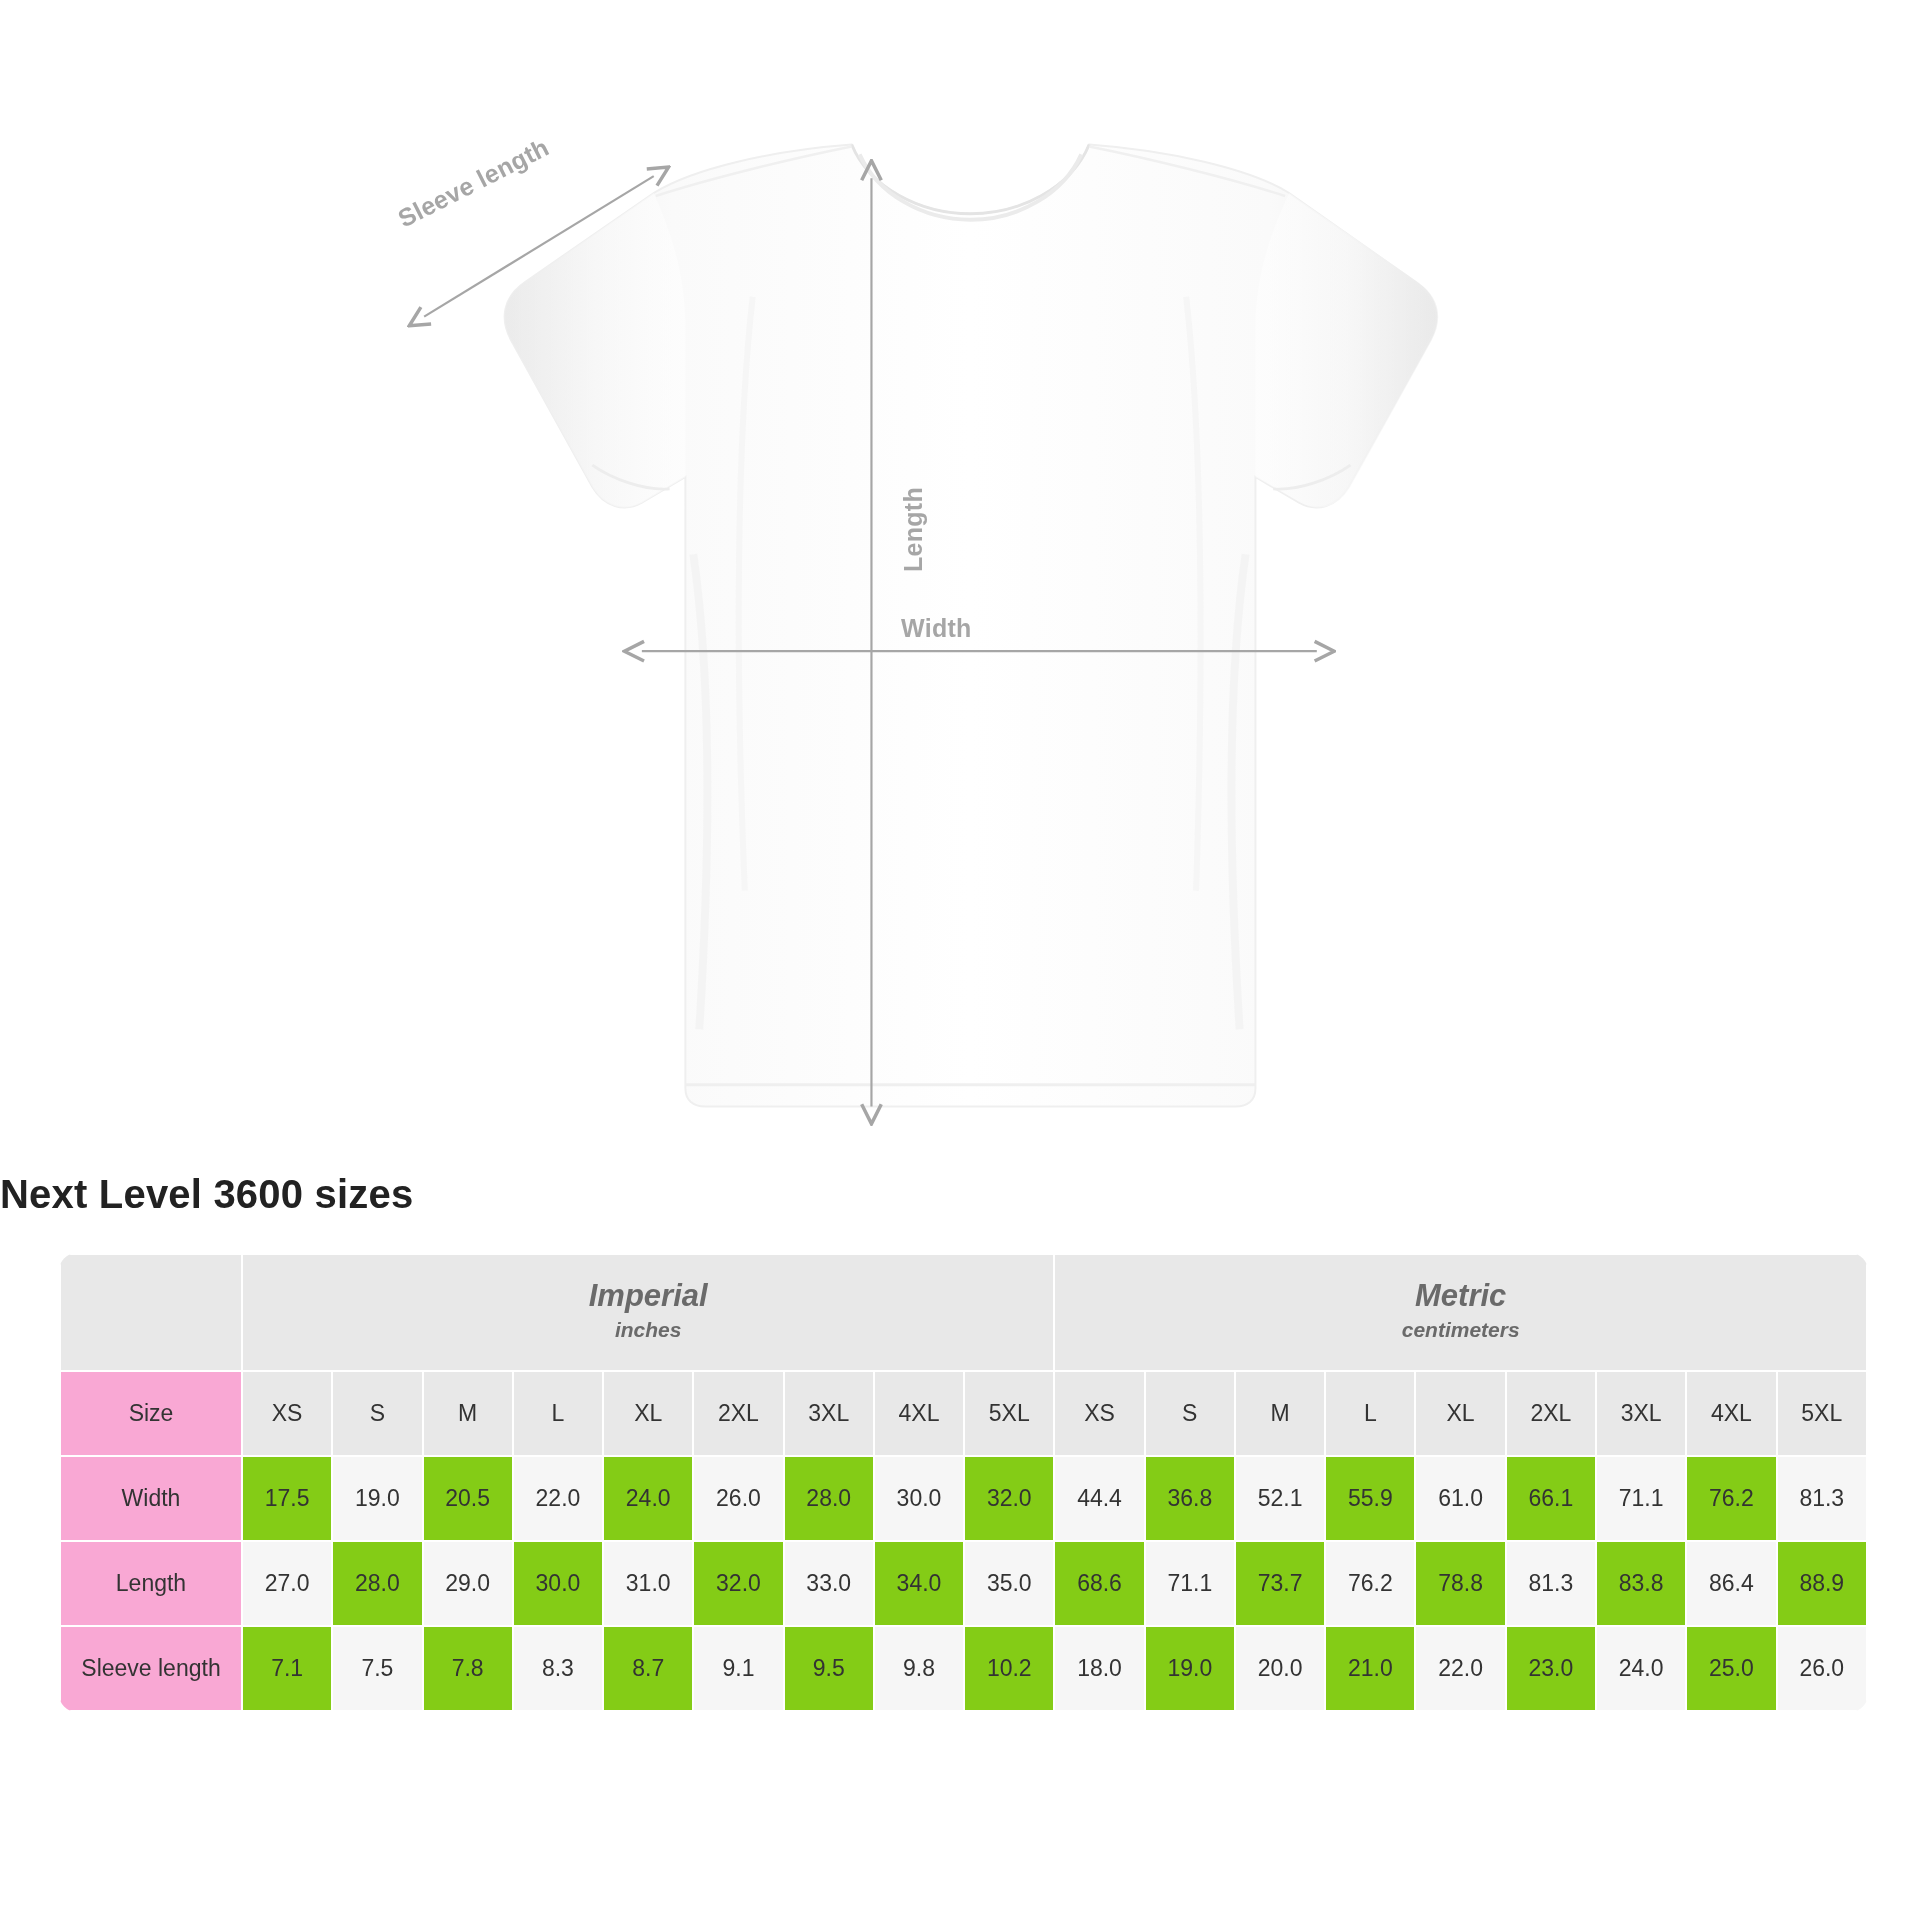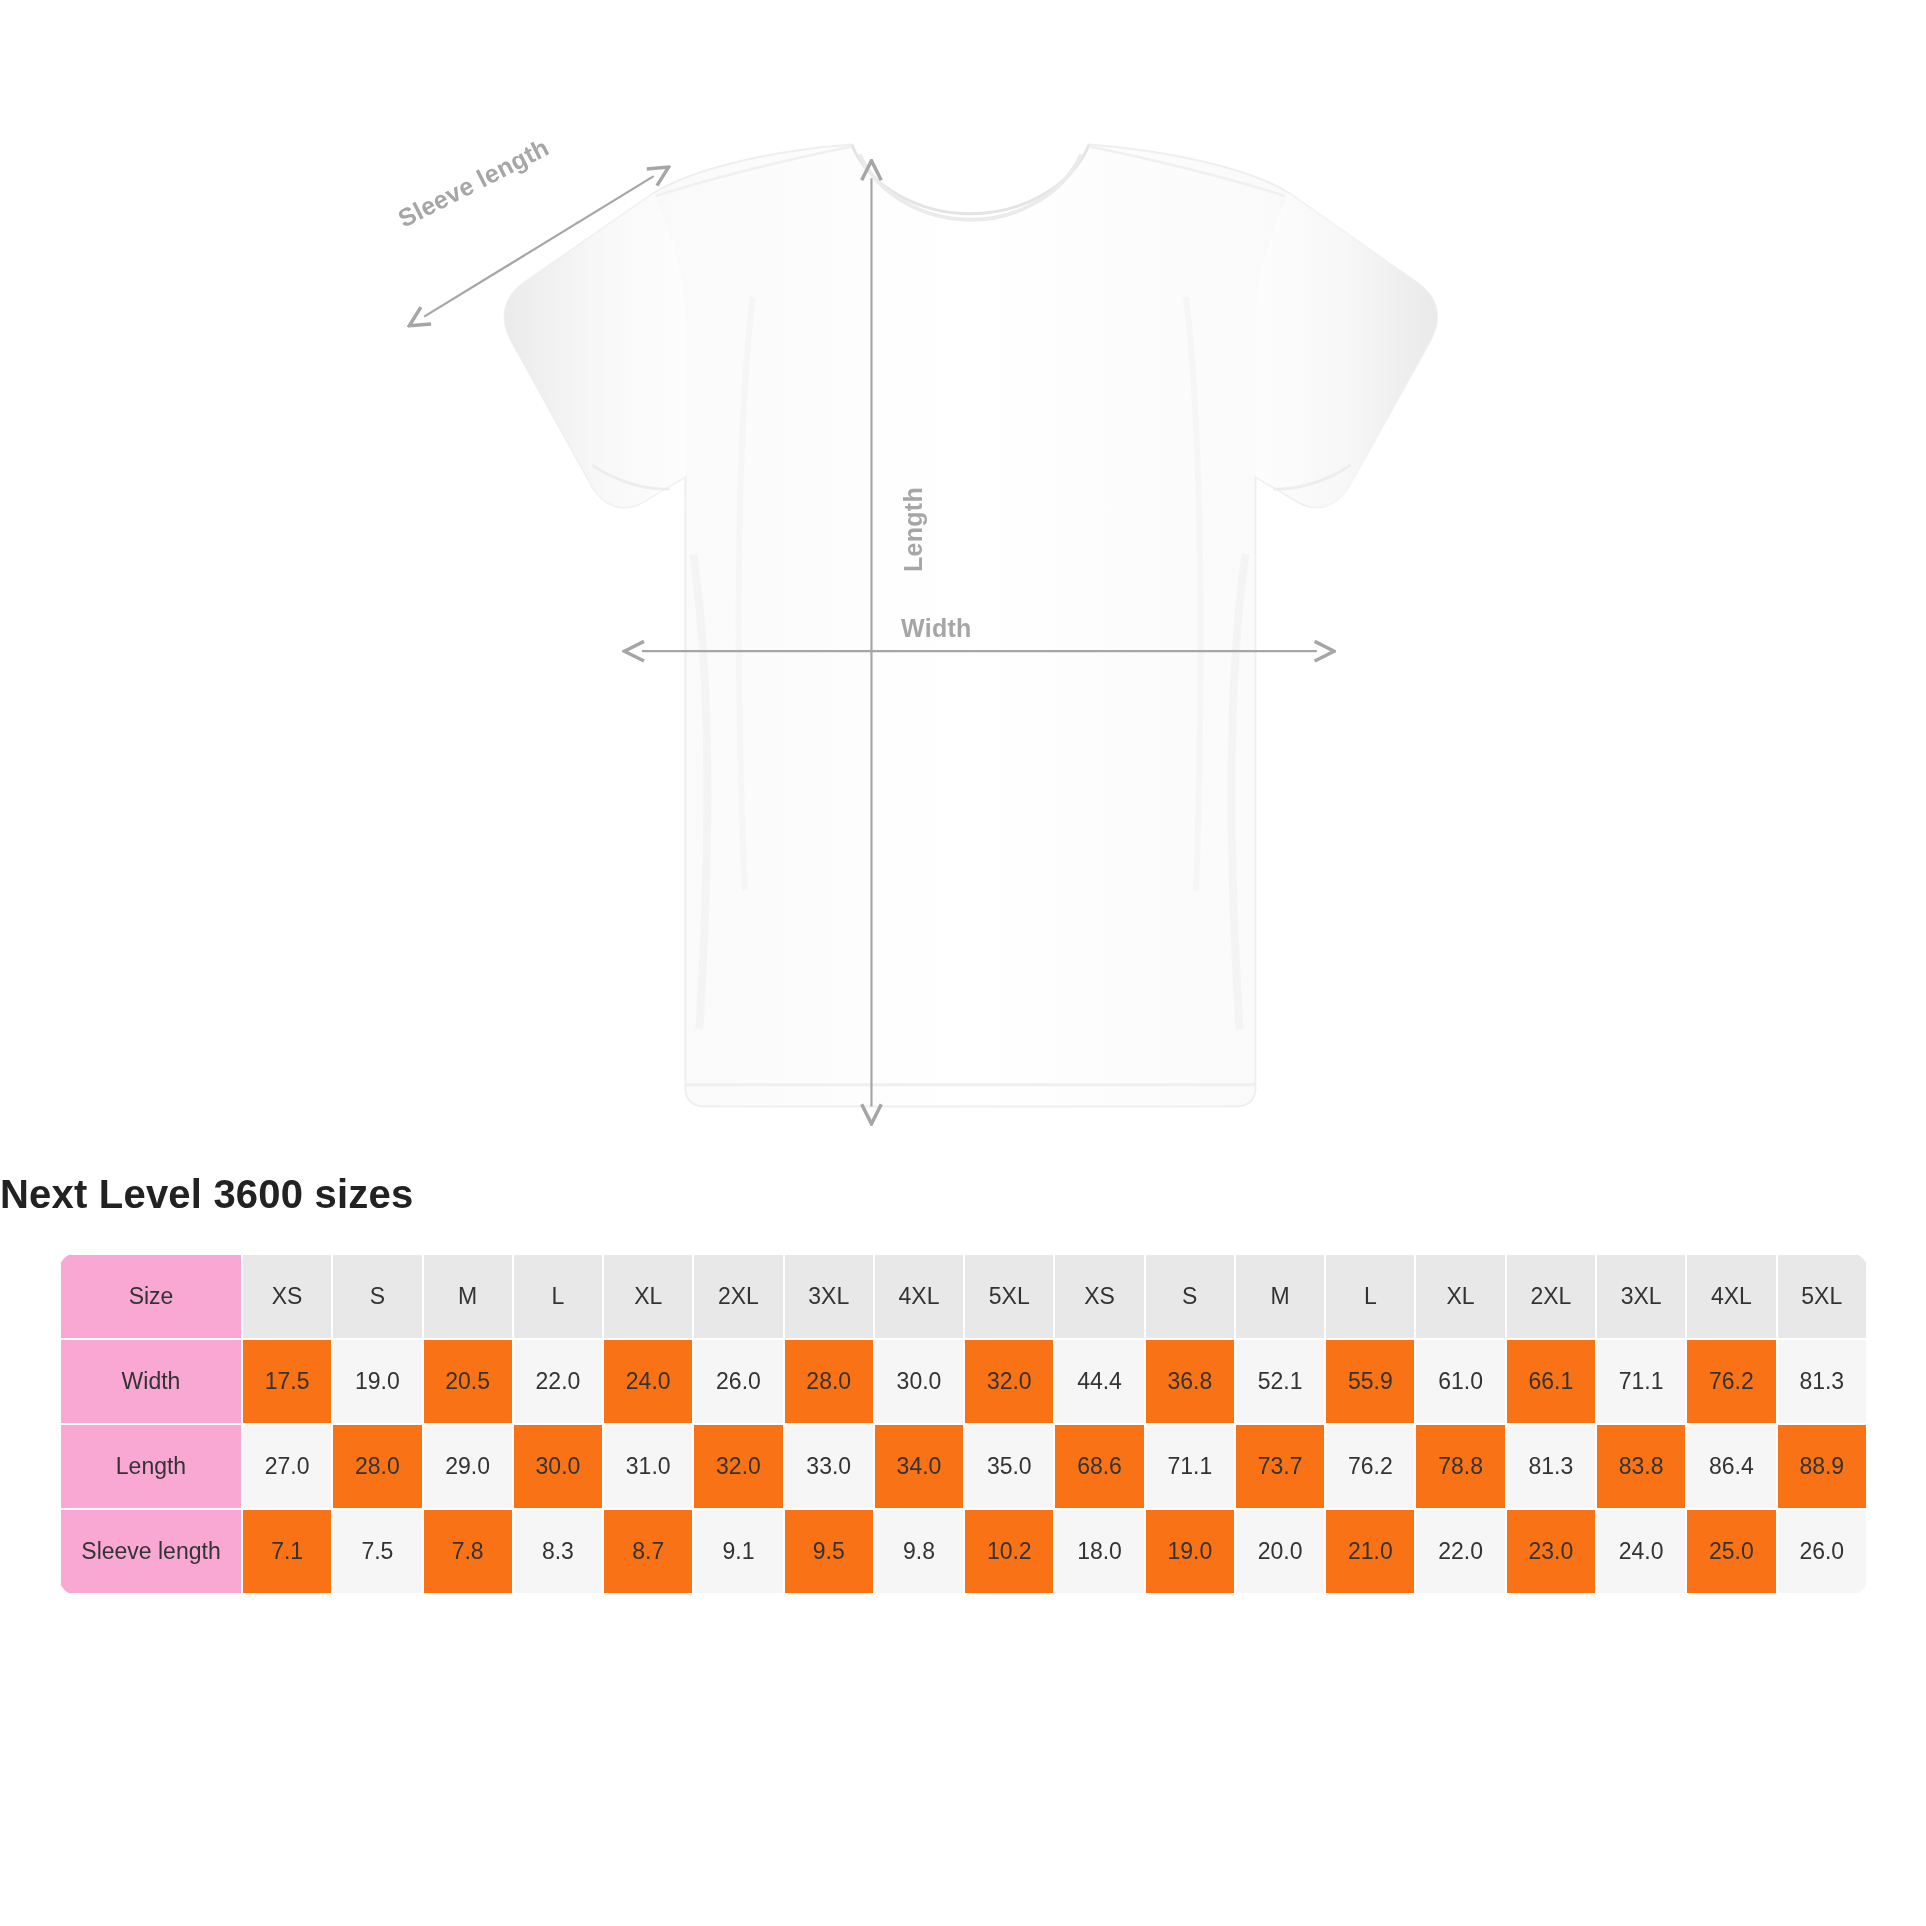--- a/index.html
+++ b/index.html
@@ -125,21 +125,21 @@
     font-size: 25px;
     color: #3a3a3a;
   }
   .size-head {
     background: #e8e8e8;
     font-weight: normal;
     font-size: 24px;
     color: #3a3a3a;
   }
   .cell-light { background: #f6f6f6; }
-  .cell-dark  { background: #f97316; }
+  .cell-dark  { background: #84cc16; }
   .first-col { width: 182px; }
 </style>
 </head>
 <body>
 
 <div class="page">
 
   <div class="illustration">
     <div class="shirt-wrap">
       <svg class="shirt-svg" width="1927" height="1148" viewBox="0 0 1946 1160" xmlns="http://www.w3.org/2000/svg">
@@ -227,20 +227,31 @@
     <h1 class="chart-title">Next Level 3600 sizes</h1>
   </div>
 
   <div class="table-wrap">
     <table class="size-table">
       <colgroup>
         <col class="first-col">
       </colgroup>
       <thead>
         <tr>
+          <th class="corner-cell"></th>
+          <th class="unit-head" colspan="9">
+            <span class="u-main">Imperial</span>
+            <span class="u-sub">inches</span>
+          </th>
+          <th class="unit-head" colspan="9">
+            <span class="u-main">Metric</span>
+            <span class="u-sub">centimeters</span>
+          </th>
+        </tr>
+        <tr>
           <th class="row-head">Size</th>
           <th class="size-head">XS</th>
           <th class="size-head">S</th>
           <th class="size-head">M</th>
           <th class="size-head">L</th>
           <th class="size-head">XL</th>
           <th class="size-head">2XL</th>
           <th class="size-head">3XL</th>
           <th class="size-head">4XL</th>
           <th class="size-head">5XL</th>

